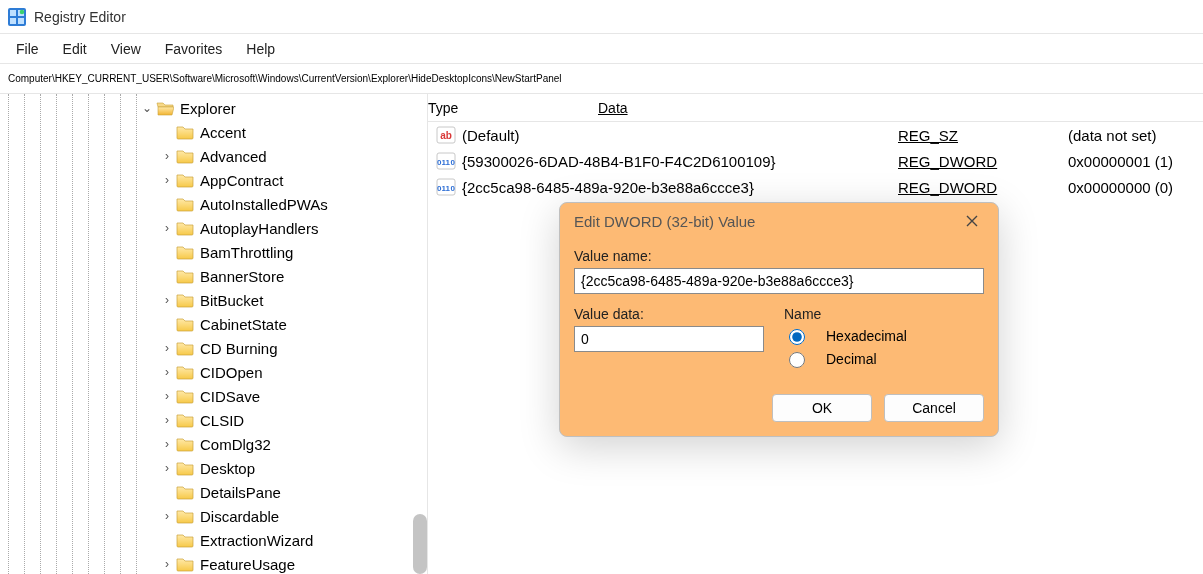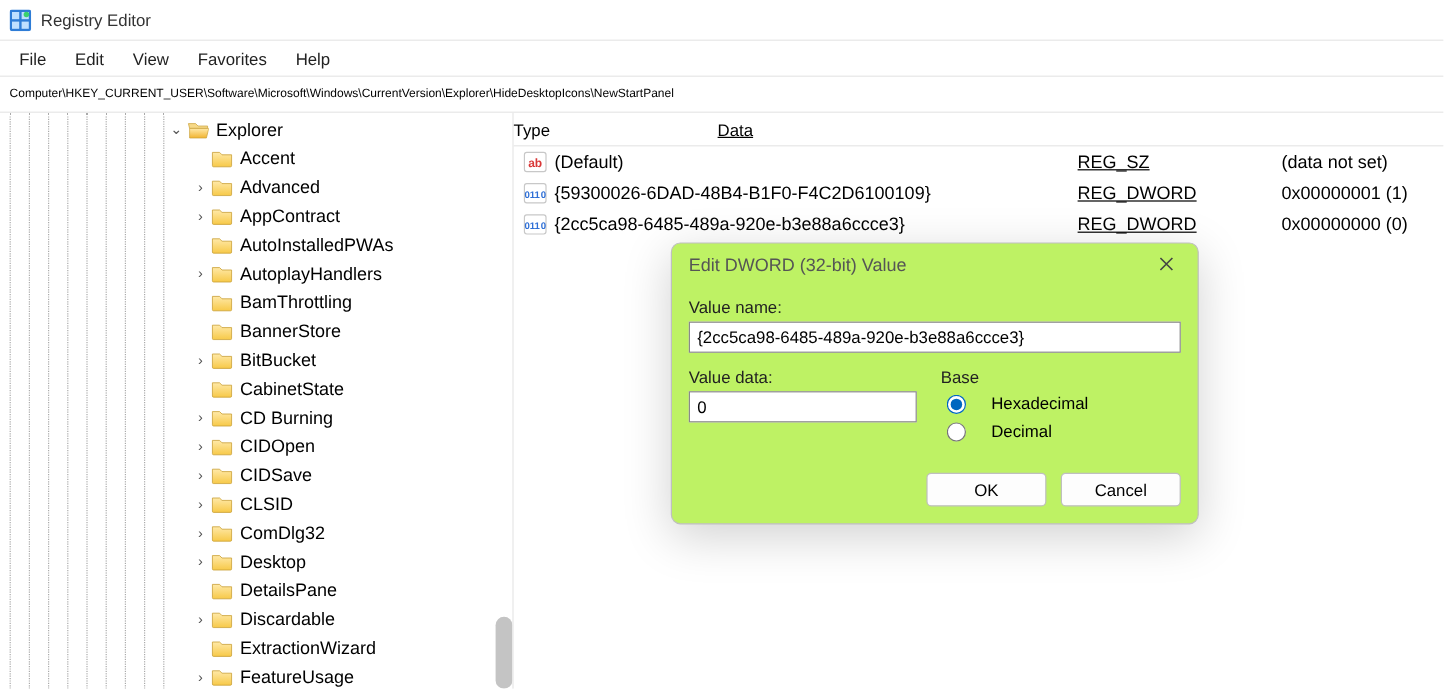--- a/index.html
+++ b/index.html
@@ -26,21 +26,21 @@
 .list-header { display: flex; height: 28px; align-items: center; border-bottom: 1px solid #e6e6e6; font-size: 14px; color: #000; }
 .col-name { width: 470px; padding-left: 8px; }
 .col-type { width: 170px; }
 .col-data { flex: 1; text-decoration: underline; }
 .list-body { }
 .list-row { display: flex; height: 26px; align-items: center; font-size: 15px; color: #000; }
 .list-row .cell-name { width: 470px; padding-left: 8px; display: flex; align-items: center; gap: 6px; }
 .list-row .cell-type { width: 170px; text-decoration: underline; }
 .list-row .cell-data { flex: 1; }
 .val-icon { width: 20px; height: 20px; flex-shrink: 0; }
-.dialog { position: absolute; left: 131px; top: 108px; width: 440px; background: #bef264; border: 1px solid #bfbfbf; border-radius: 8px; box-shadow: 0 10px 40px rgba(0,0,0,0.18); }
+.dialog { position: absolute; left: 131px; top: 108px; width: 440px; background: #fdba74; border: 1px solid #bfbfbf; border-radius: 8px; box-shadow: 0 10px 40px rgba(0,0,0,0.18); }
 .dialog-title { display: flex; align-items: center; justify-content: space-between; padding: 10px 14px 8px 14px; }
 .dialog-title-text { color: #555; font-size: 15px; }
 .dialog-close { color: #555; font-size: 15px; cursor: default; width: 24px; text-align: center; }
 .dialog-body { padding: 4px 14px 14px 14px; }
 .dialog-label { font-size: 14px; color: #222; margin-top: 6px; margin-bottom: 4px; }
 .dialog-input { width: 100%; border: 1px solid #8a8a8a; background: #fff; padding: 4px 6px; font-size: 14px; }
 .dialog-input.small { width: 190px; }
 .dialog-middle { display: flex; gap: 20px; margin-top: 6px; }
 .dialog-middle .left { flex: 0 0 190px; }
 .dialog-middle .right { flex: 1; }
@@ -299,21 +299,21 @@
       </div>
       <div class="dialog-body">
         <div class="dialog-label">Value name:</div>
         <input class="dialog-input" value="{2cc5ca98-6485-489a-920e-b3e88a6ccce3}" style="">
         <div class="dialog-middle">
           <div class="left">
             <div class="dialog-label">Value data:</div>
             <input class="dialog-input small" value="0" style="">
           </div>
           <div class="right">
-            <div class="dialog-label">Base</div>
+            <div class="dialog-label">Name</div>
             <label class="radio-row">
               <input type="radio" name="base" id="radio-hex" checked="" style="">
               <span>Hexadecimal</span>
             </label>
             <label class="radio-row">
               <input type="radio" name="base" id="radio-dec" style="">
               <span>Decimal</span>
             </label>
           </div>
         </div>

